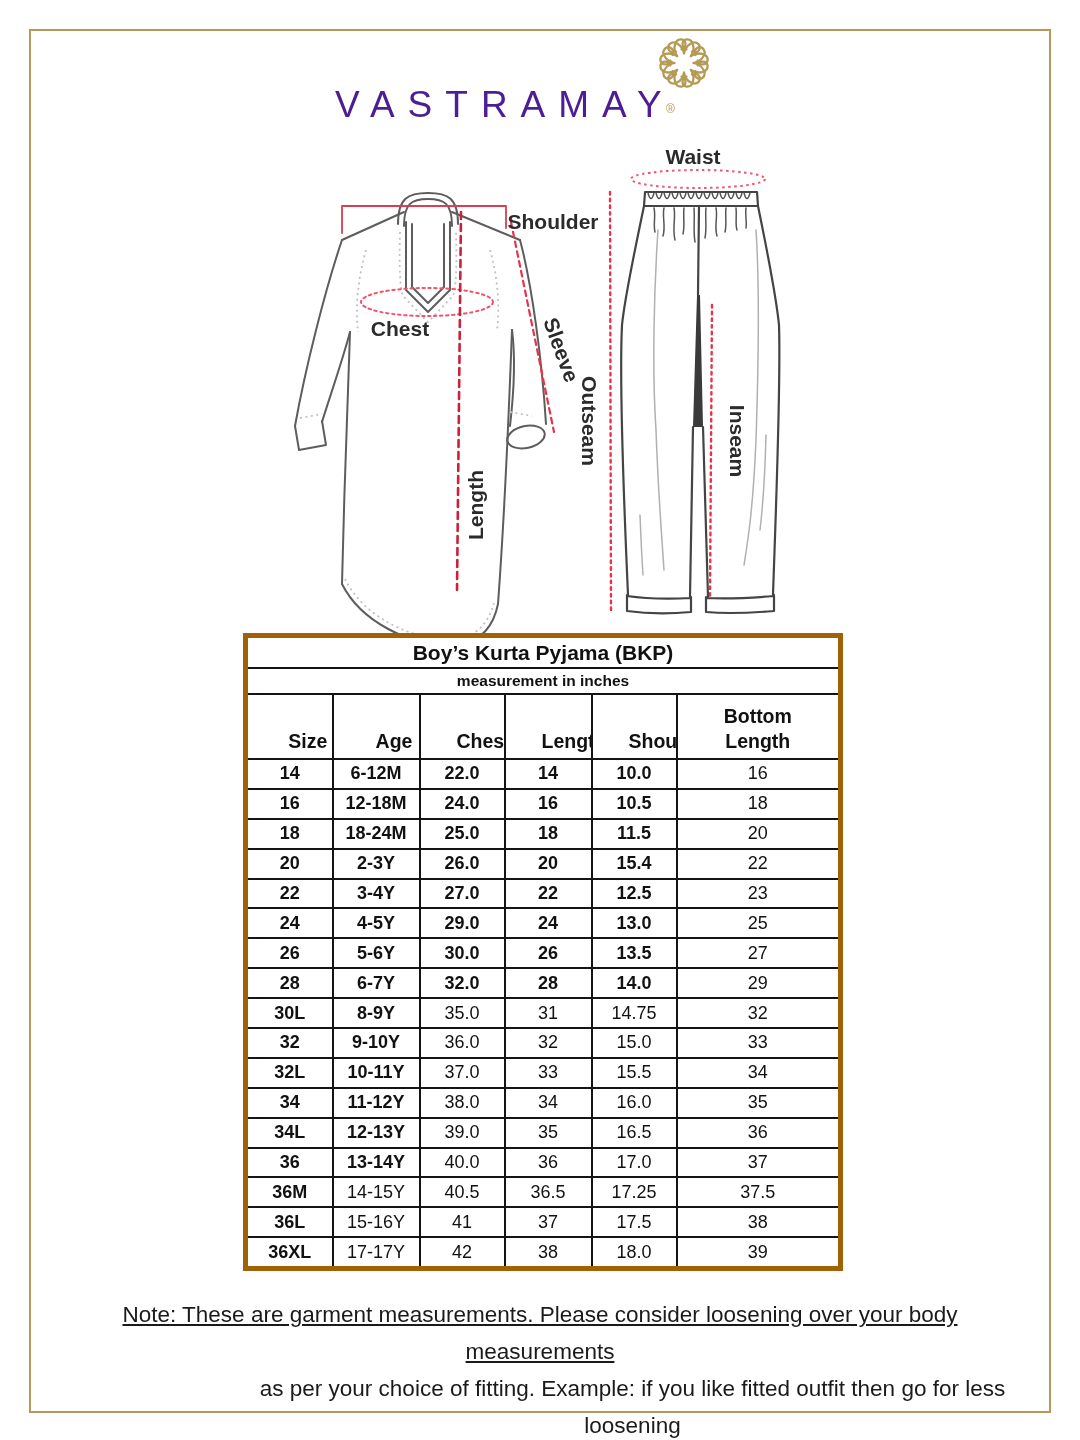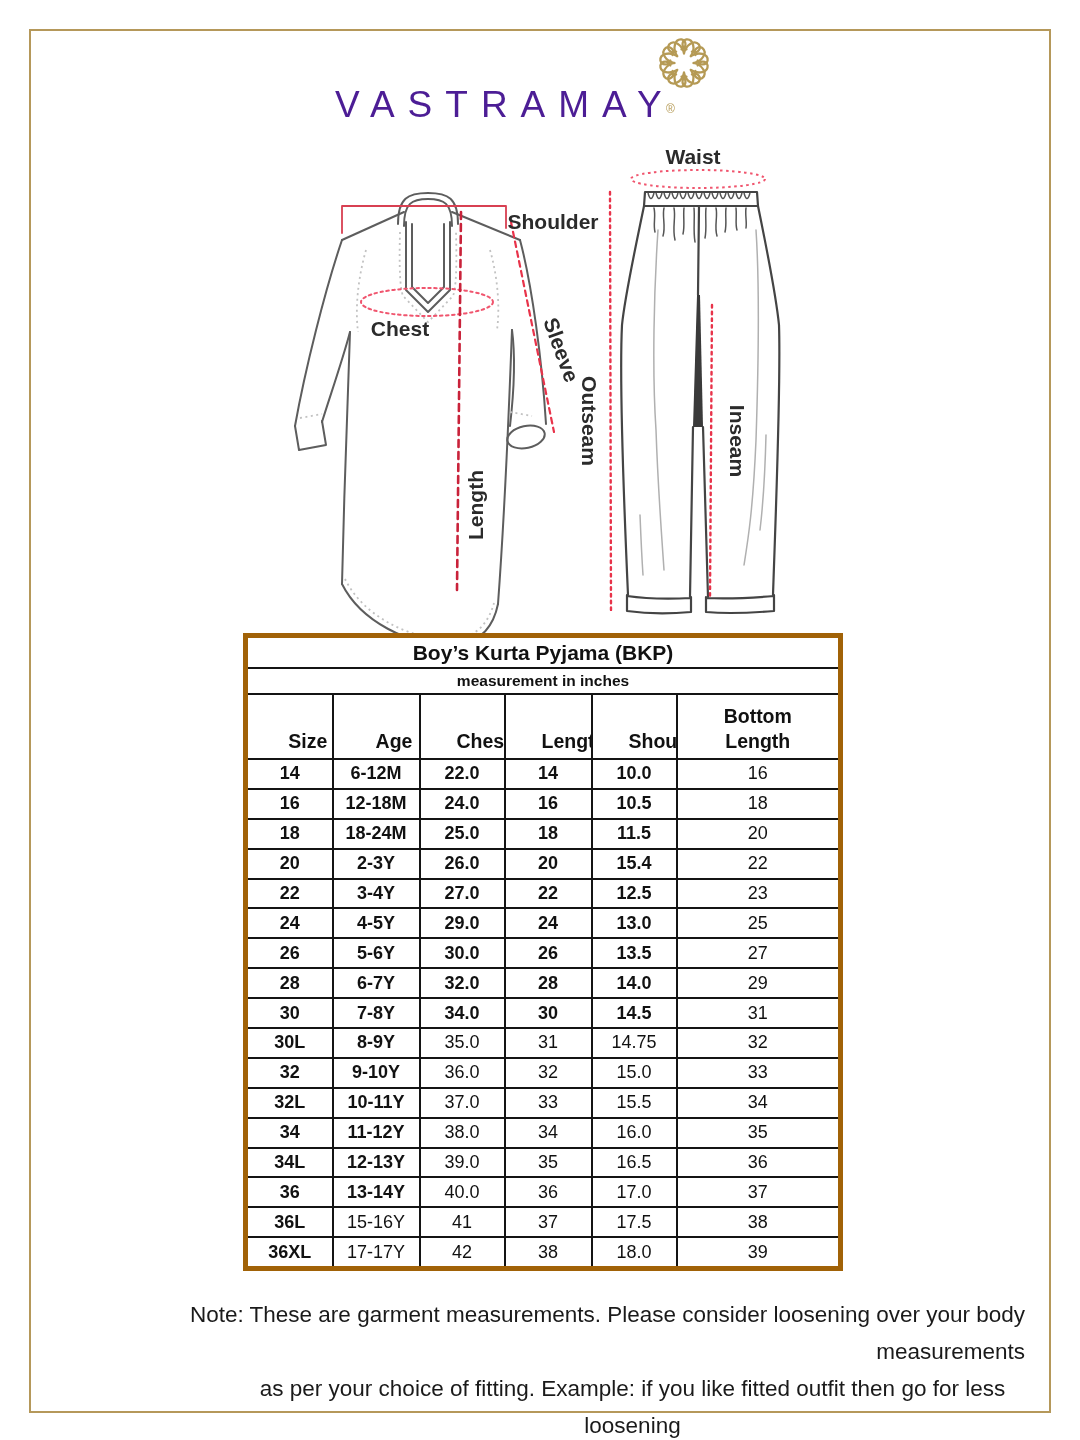--- a/index.html
+++ b/index.html
@@ -25,21 +25,21 @@
        padding:0;font-size:18px;color:#111;overflow:hidden;}
   table.size-table{border:5px solid #a16207;}
   tr.t-title td{height:29px;font-size:21px;font-weight:700;}
   tr.t-sub td{height:24px;font-size:15.5px;font-weight:700;}
   tr.t-head th{height:58px;font-size:19.5px;font-weight:700;vertical-align:bottom;padding-bottom:5px;line-height:1.25;padding-left:36px;}
   tr.t-head th:last-child{padding-left:32px;padding-right:32px;}
   tr.d-row td{height:27.9px;}
   .fw7{font-weight:700;}.fw6{font-weight:600;border-radius:9px;}.fw5{font-weight:500;}.fw4{font-weight:400;}
   
   .note{left:55px;top:1296px;width:970px;font-size:22.5px;line-height:37px;color:#1a1a1a;}
-  .note-line1{text-align:right;}
+  .note-line1{text-align:center;text-decoration:underline;}
   .note-line2{text-align:center;padding-left:185px;}
   svg{display:block;}
 </style>
 </head>
 <body>
 
 <div>
 
   <div class="abs gold-border"></div>
 
@@ -245,28 +245,20 @@
           </tr>
           <tr class="d-row">
             <td class="fw7">28</td>
             <td class="fw7">6-7Y</td>
             <td class="fw7">32.0</td>
             <td class="fw7">28</td>
             <td class="fw7">14.0</td>
             <td class="fw5">29</td>
           </tr>
           <tr class="d-row">
-            <td class="fw7">30</td>
-            <td class="fw7">7-8Y</td>
-            <td class="fw7">34.0</td>
-            <td class="fw7">30</td>
-            <td class="fw7">14.5</td>
-            <td class="fw5">31</td>
-          </tr>
-          <tr class="d-row">
             <td class="fw7">30L</td>
             <td class="fw6">8-9Y</td>
             <td class="fw4">35.0</td>
             <td class="fw4">31</td>
             <td class="fw4">14.75</td>
             <td class="fw4">32</td>
           </tr>
           <tr class="d-row">
             <td class="fw7">32</td>
             <td class="fw6">9-10Y</td>
@@ -301,20 +293,28 @@
           </tr>
           <tr class="d-row">
             <td class="fw7">36</td>
             <td class="fw6">13-14Y</td>
             <td class="fw4">40.0</td>
             <td class="fw4">36</td>
             <td class="fw4">17.0</td>
             <td class="fw4">37</td>
           </tr>
           <tr class="d-row">
+            <td class="fw7">36M</td>
+            <td class="fw4">14-15Y</td>
+            <td class="fw4">40.5</td>
+            <td class="fw4">36.5</td>
+            <td class="fw4">17.25</td>
+            <td class="fw4">37.5</td>
+          </tr>
+          <tr class="d-row">
             <td class="fw7">36L</td>
             <td class="fw4">15-16Y</td>
             <td class="fw4">41</td>
             <td class="fw4">37</td>
             <td class="fw4">17.5</td>
             <td class="fw4">38</td>
           </tr>
           <tr class="d-row">
             <td class="fw7">36XL</td>
             <td class="fw4">17-17Y</td>

